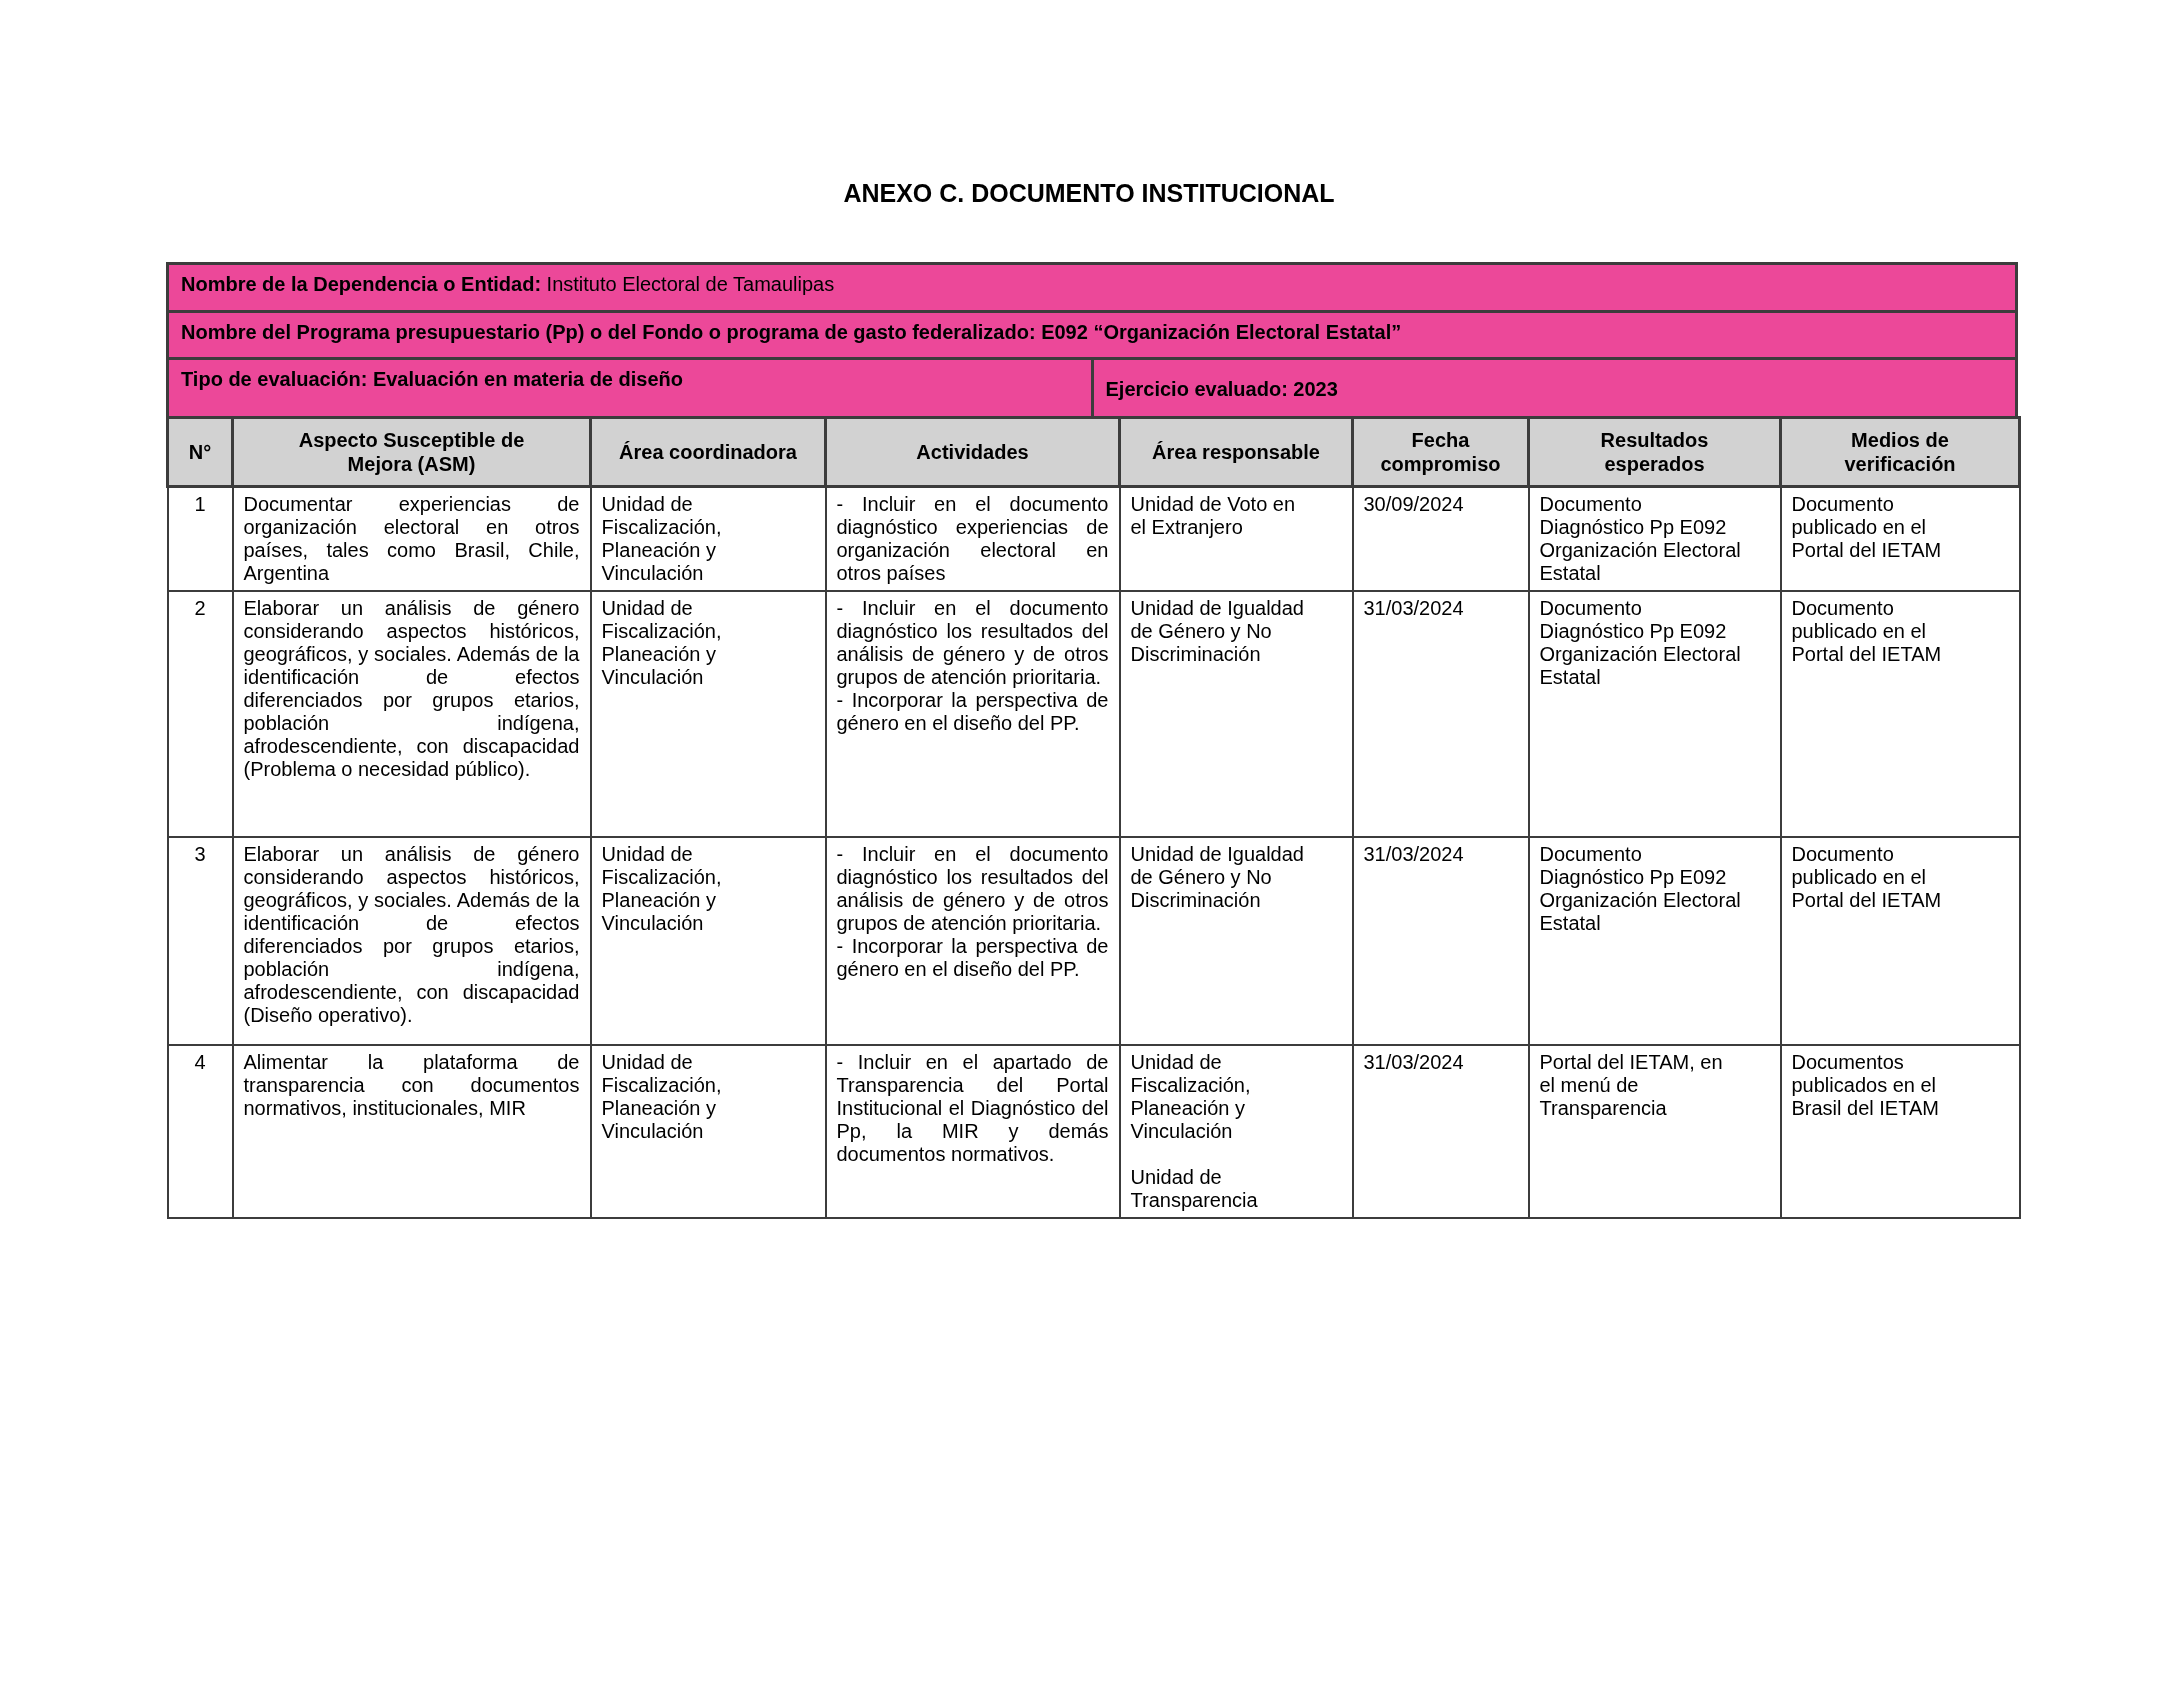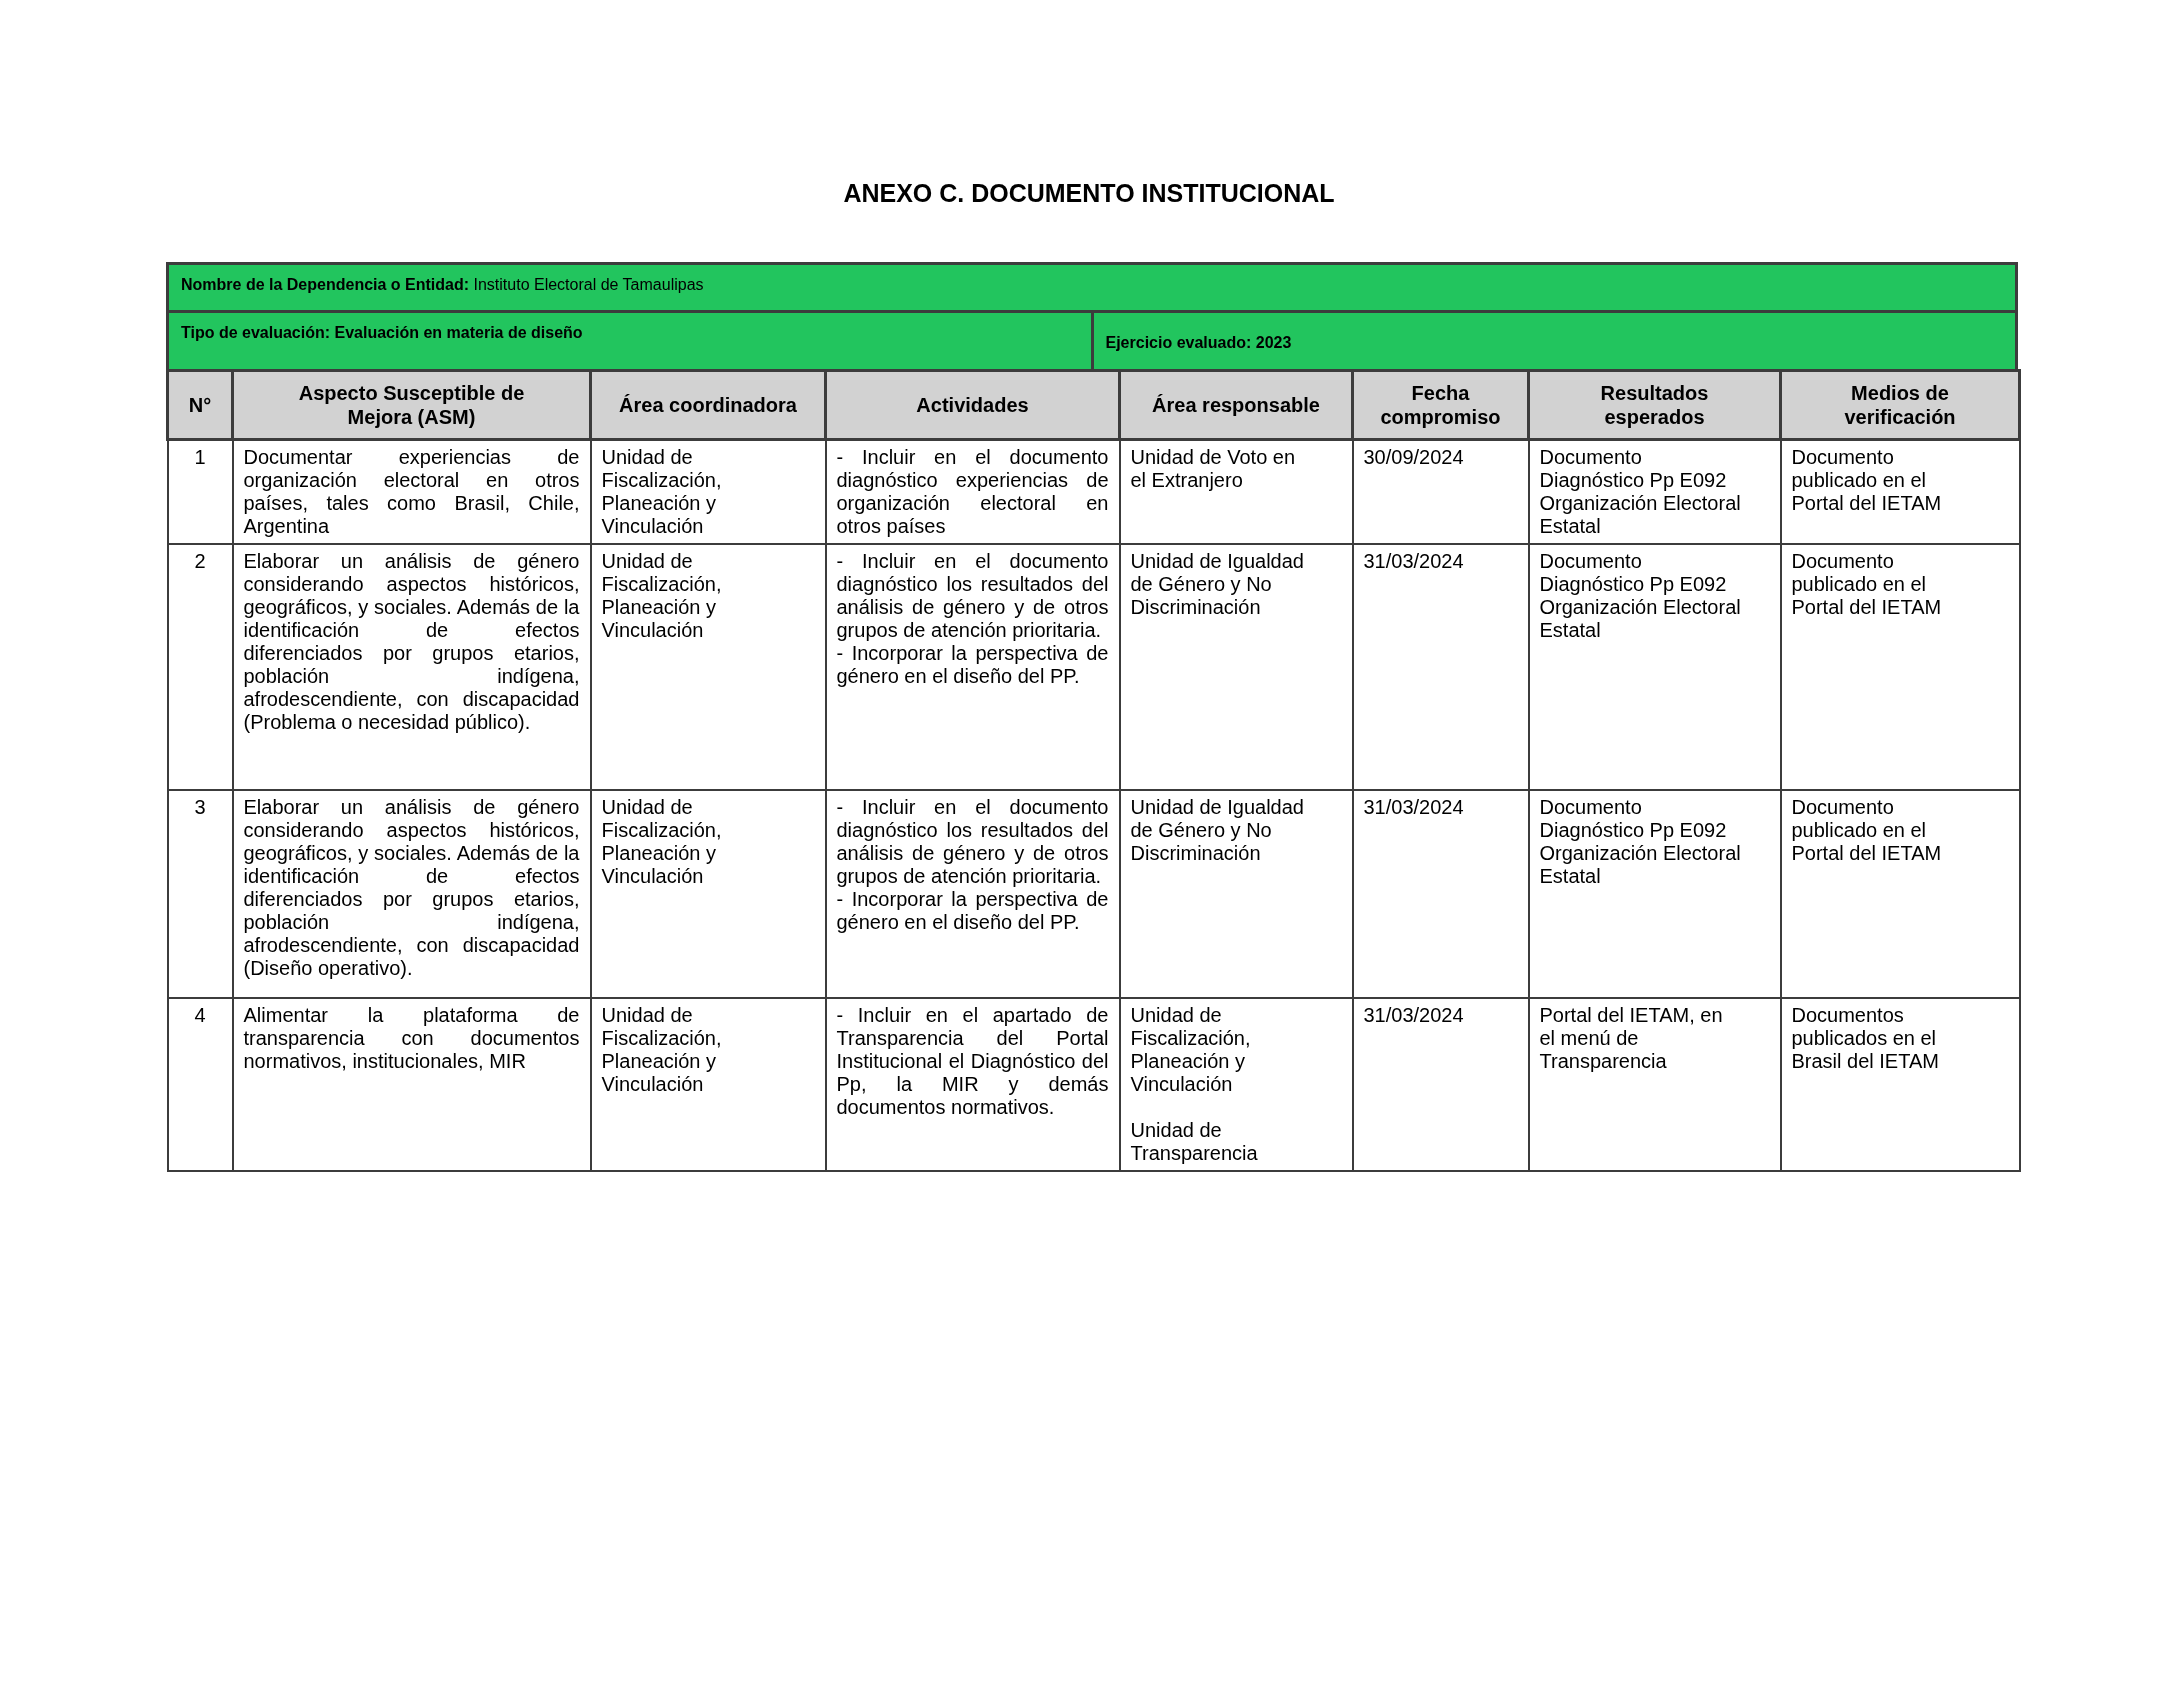--- a/index.html
+++ b/index.html
@@ -26,23 +26,23 @@
     left: 166px;
     top: 262px;
     width: 1852px;
   }
   table {
     border-collapse: collapse;
     width: 100%;
     table-layout: fixed;
   }
   .info-table td {
-    background: #22c55e;
+    background: #ec4899;
     border: 3px solid #3c3c3c;
-    font-size: 16px;
+    font-size: 20px;
     line-height: 23px;
     font-weight: bold;
     vertical-align: top;
     text-align: left;
     padding: 8px 12px 4px 12px;
   }
   .info-table td.cell-ejercicio { padding-top: 18px; }
   .info-value { font-weight: normal; }
   .main-table { margin-top: -3px; }
   .main-table th {
@@ -86,20 +86,23 @@
   <div class="tables">
 
     <table class="info-table">
       <colgroup>
         <col style="width:50%">
         <col style="width:50%">
       </colgroup>
       <tbody>
           <tr style="height:48px">
         <td colspan="2"><span>Nombre de la Dependencia o Entidad:</span><span class="info-value"> Instituto Electoral de Tamaulipas</span></td>
+      </tr>
+      <tr style="height:47px">
+        <td colspan="2">Nombre del Programa presupuestario (Pp) o del Fondo o programa de gasto federalizado: E092 “Organización Electoral Estatal”</td>
       </tr>
       <tr style="height:59px">
         <td>Tipo de evaluación: Evaluación en materia de diseño</td>
         <td class="cell-ejercicio">Ejercicio evaluado: 2023</td>
       </tr>
     </tbody>
       </table>
 
     <table class="main-table">
       <colgroup>

